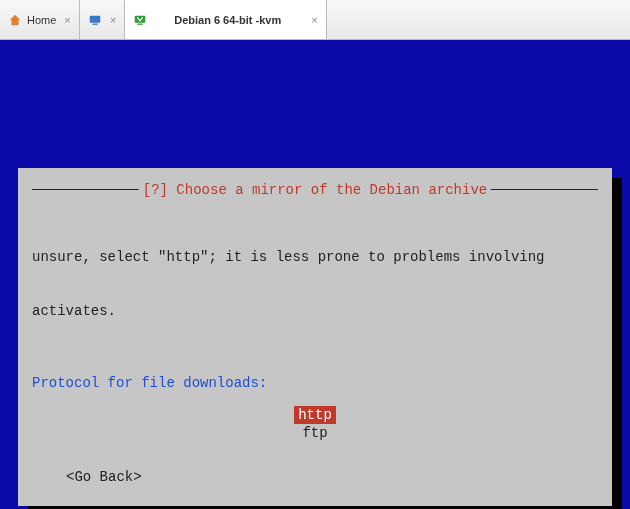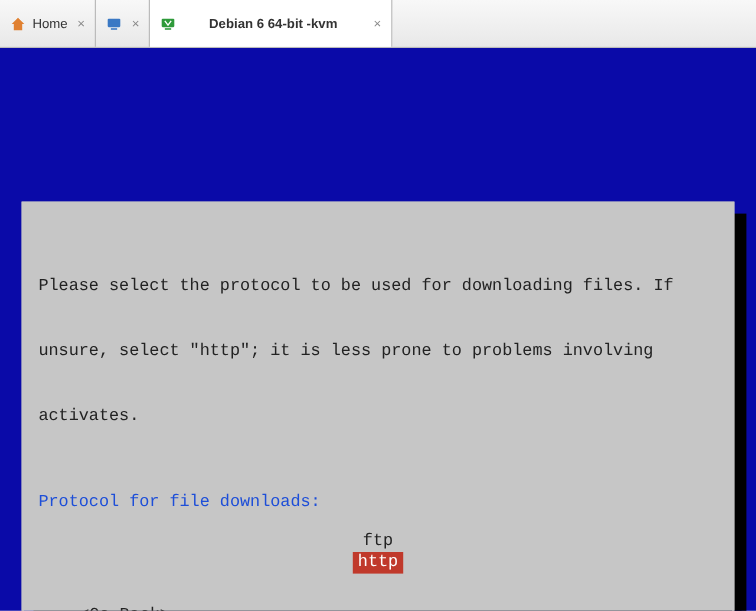--- a/index.html
+++ b/index.html
@@ -141,32 +141,34 @@
     <span class="close">×</span>
   </div>
 </div>
 
 <div class="console">
 
   <div class="dialog-wrap">
     <div class="dialog-shadow"></div>
     <div class="dialog">
 
+      <div class="dlg-title-row">
+        <span class="dlg-title">[?] Choose a mirror of the Debian archive</span>
+      </div>
 
       <div class="dlg-body">
-        <div>Please select the protocol to be used for downloading files. If</div>
         <div>unsure, select "http"; it is less prone to problems involving</div>
         <div>activates.</div>
       </div>
 
       <div class="dlg-prompt">Protocol for file downloads:</div>
 
       <div class="option-list">
+        <div><span class="option selected">http</span></div>
         <div><span class="option">ftp</span></div>
-        <div><span class="option selected">http</span></div>
       </div>
 
       <div class="go-back">&lt;Go Back&gt;</div>
 
     </div>
   </div>
 
 </div>
 
 </body></html>

